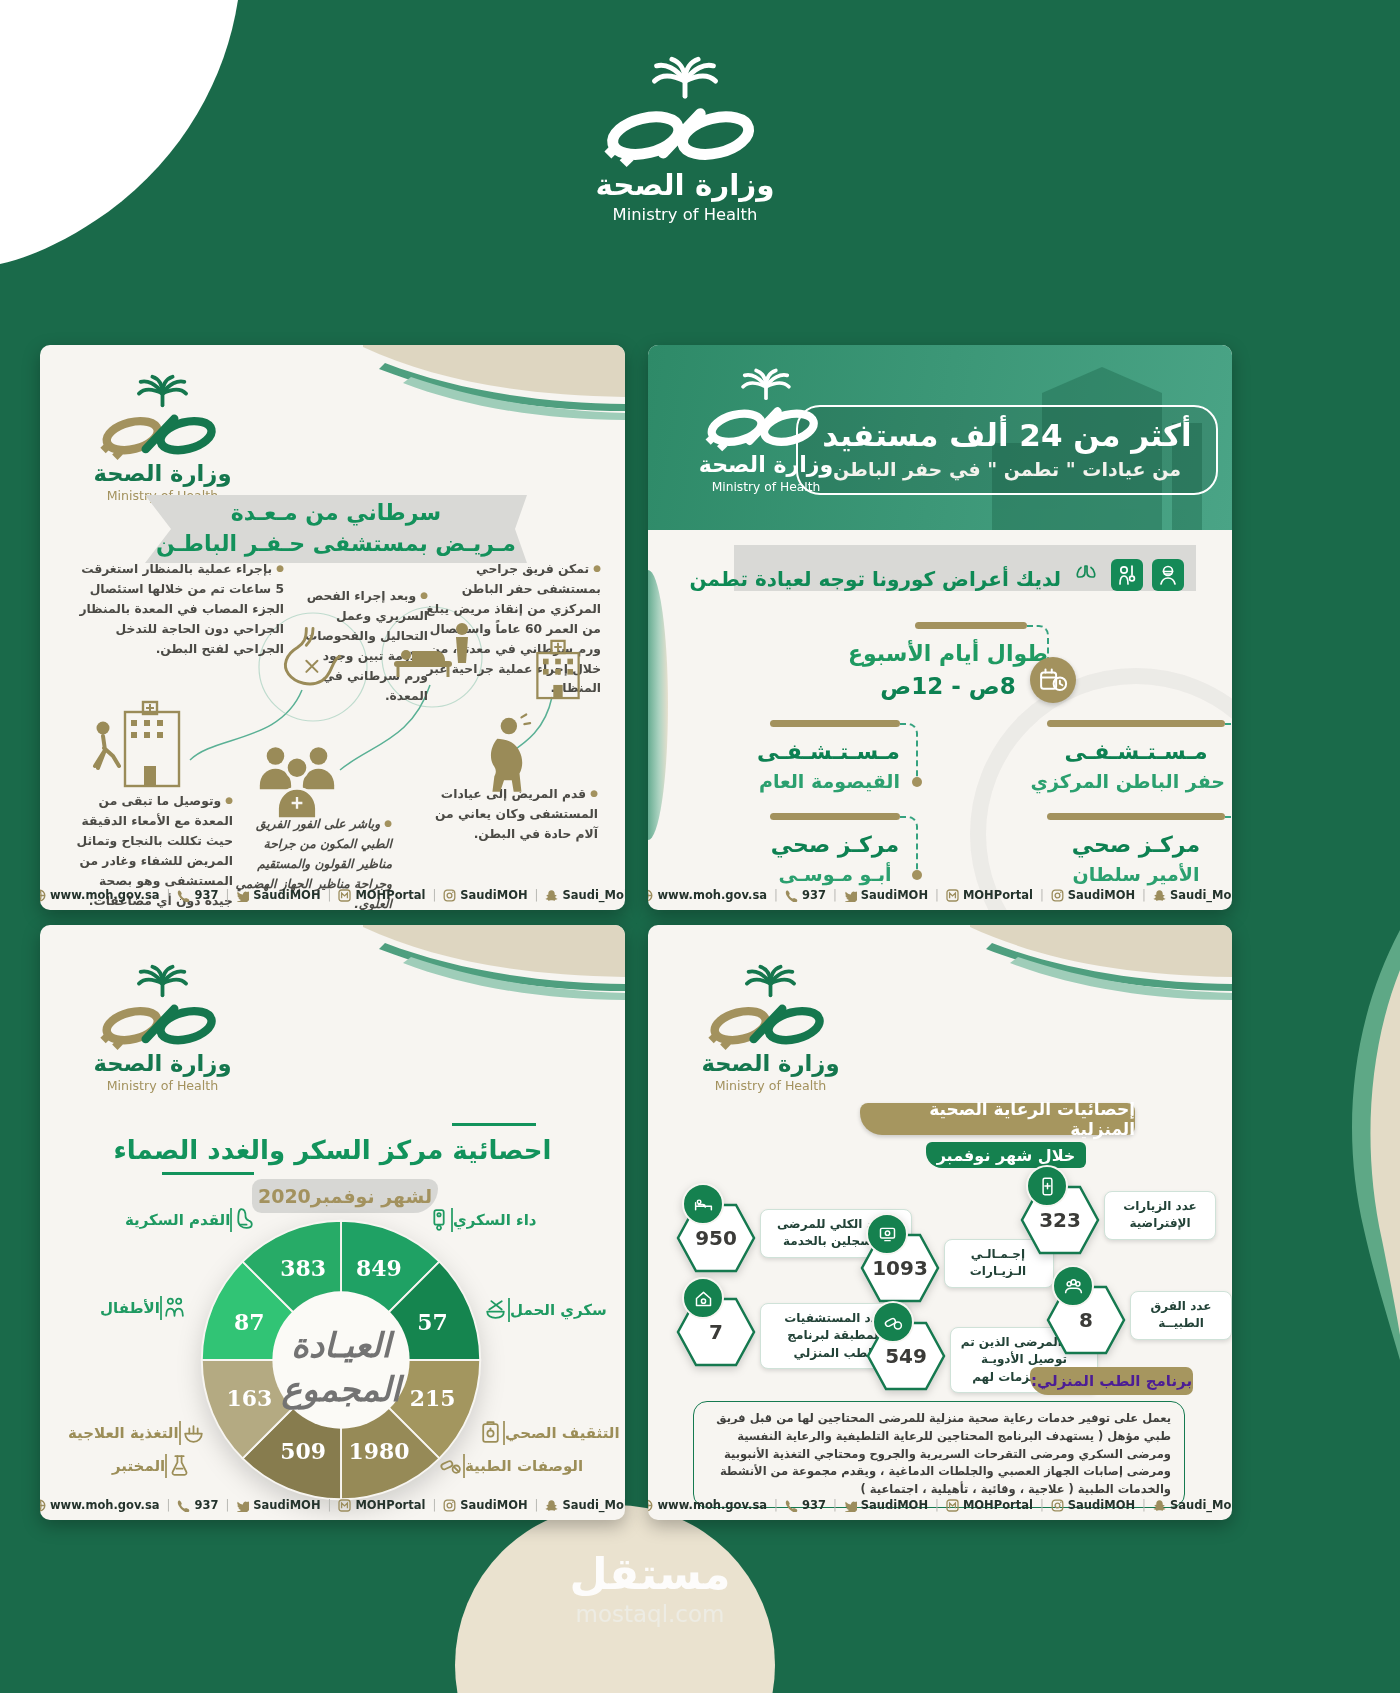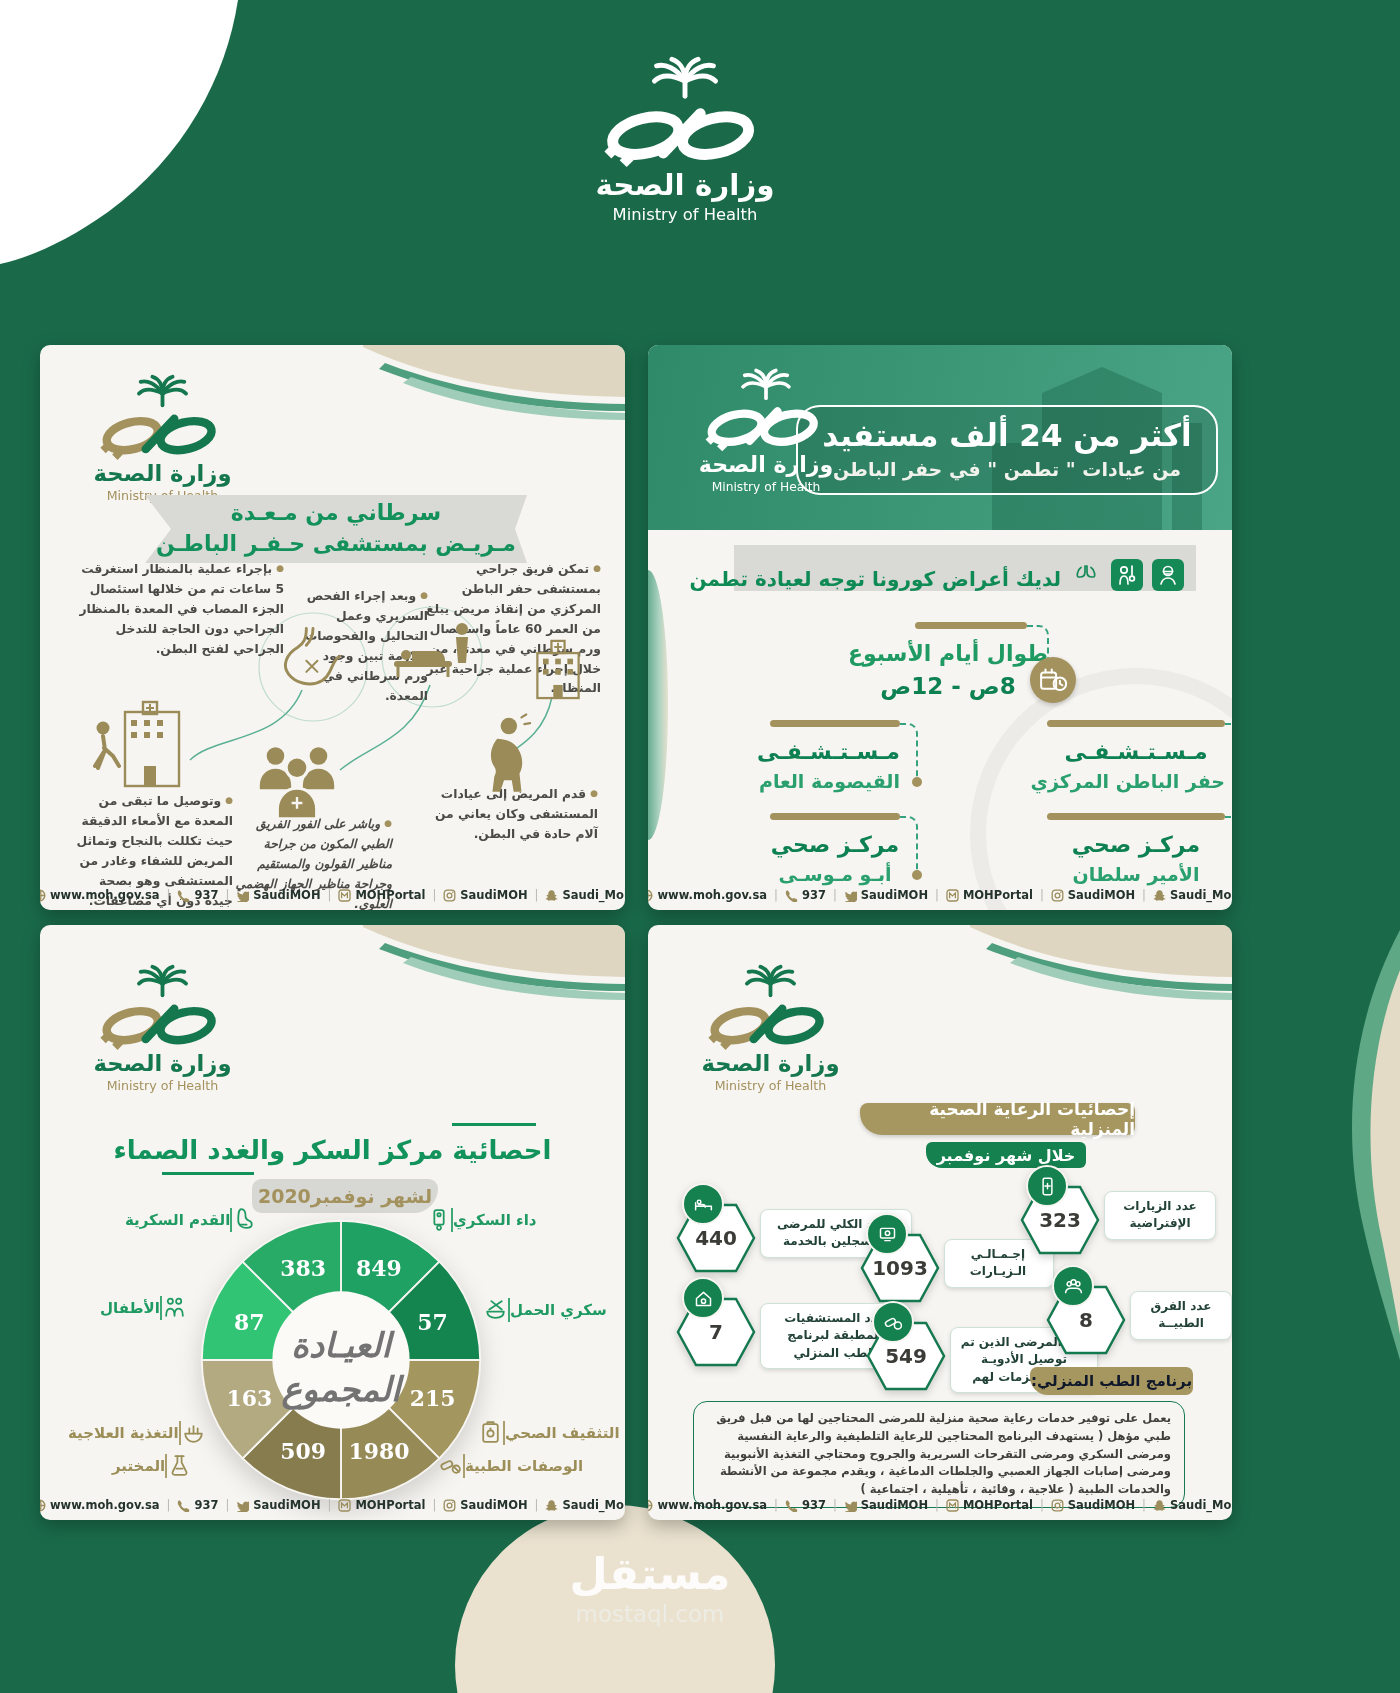--- a/index.html
+++ b/index.html
@@ -96,21 +96,21 @@
       border-radius:6px 6px 6px 16px;display:flex;align-items:center;justify-content:center;direction:rtl;font-size:16px;font-weight:bold;}
   .stat{position:absolute;}
   .hexwrap{position:relative;width:80px;height:70px;filter:drop-shadow(0 3px 4px rgba(0,0,0,.18));}
   .stat-value{position:absolute;left:0;top:0;width:80px;height:70px;display:flex;align-items:center;justify-content:center;
               font-size:20px;font-weight:bold;color:#3b3b38;}
   .stat-ic{position:absolute;left:6px;top:-20px;width:38px;height:38px;background:#15814f;border-radius:50%;
            display:flex;align-items:center;justify-content:center;border:2px solid #f7f5f1;}
   .stat-ic svg{width:21px;height:21px;stroke:#fff;fill:none;stroke-width:1.7;stroke-linecap:round;stroke-linejoin:round;}
   .stat-label{position:absolute;left:84px;top:6px;direction:rtl;text-align:center;font-size:12px;font-weight:bold;color:#224237;
               background:#fff;border:1px solid #cfe2d8;border-radius:8px;padding:6px 9px;box-shadow:0 2px 4px rgba(0,0,0,.12);line-height:1.45;}
-  .prog-pill{position:absolute;left:382px;top:442px;width:163px;height:28px;background:#a6965f;color:#0f172a;font-weight:bold;font-size:15px;
+  .prog-pill{position:absolute;left:382px;top:442px;width:163px;height:28px;background:#a6965f;color:#4c1d95;font-weight:bold;font-size:15px;
              direction:rtl;display:flex;align-items:center;justify-content:center;border-radius:7px 7px 7px 18px;}
   .prog-box{position:absolute;left:45px;top:476px;width:492px;border:1.6px solid #157a50;border-radius:14px;direction:rtl;
             text-align:right;font-size:11.5px;font-weight:bold;color:#3f3f3c;line-height:1.55;padding:8px 13px;box-sizing:border-box;}
 
   
   .wm{position:absolute;left:540px;top:1548px;width:220px;text-align:center;opacity:.92;}
   .wm-title{font-size:44px;color:#fff;font-weight:bold;direction:rtl;}
   .wm-domain{font-size:23px;color:#eeede6;margin-top:2px;}
 </style>
 </head>
@@ -715,21 +715,21 @@
   </svg>
 </div>
 
     <div class="hc-pill-title">إحصائيات الرعاية الصحية المنزلية</div>
     <div class="hc-pill-sub">خلال شهر نوفمبر</div>
 
     <div class="stat" style="left:28px;top:278px;">
       <div class="hexwrap"><svg viewBox="0 0 80 70">
             <polygon points="20,2 60,2 78,35 60,68 20,68 2,35" fill="#fff" stroke="#15794f" stroke-width="2.5"></polygon>
           </svg>
-        <div class="stat-value">440</div>
+        <div class="stat-value">950</div>
         <div class="stat-ic">
           <svg viewBox="0 0 24 24">
               <path d="M3 18v-8M3 14h18v4M6 12h5a3 3 0 013 3"></path>
               <circle cx="7" cy="9" r="2"></circle>
             </svg>
         </div>
       </div>
       <div class="stat-label" style="width:132px;">العدد الكلي للمرضى المسجلين بالخدمة</div>
     </div>
 

